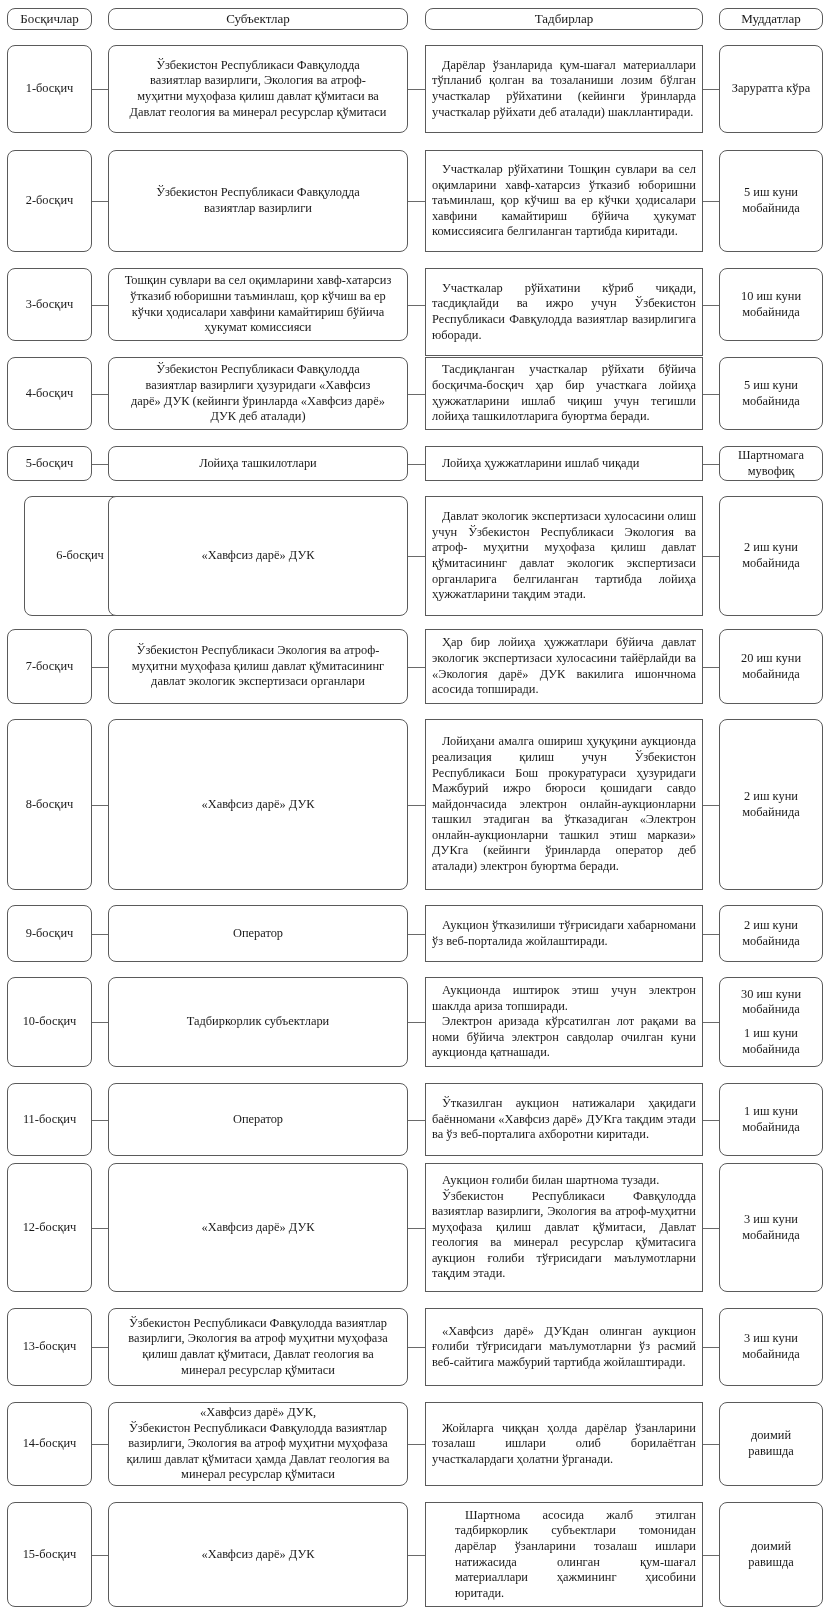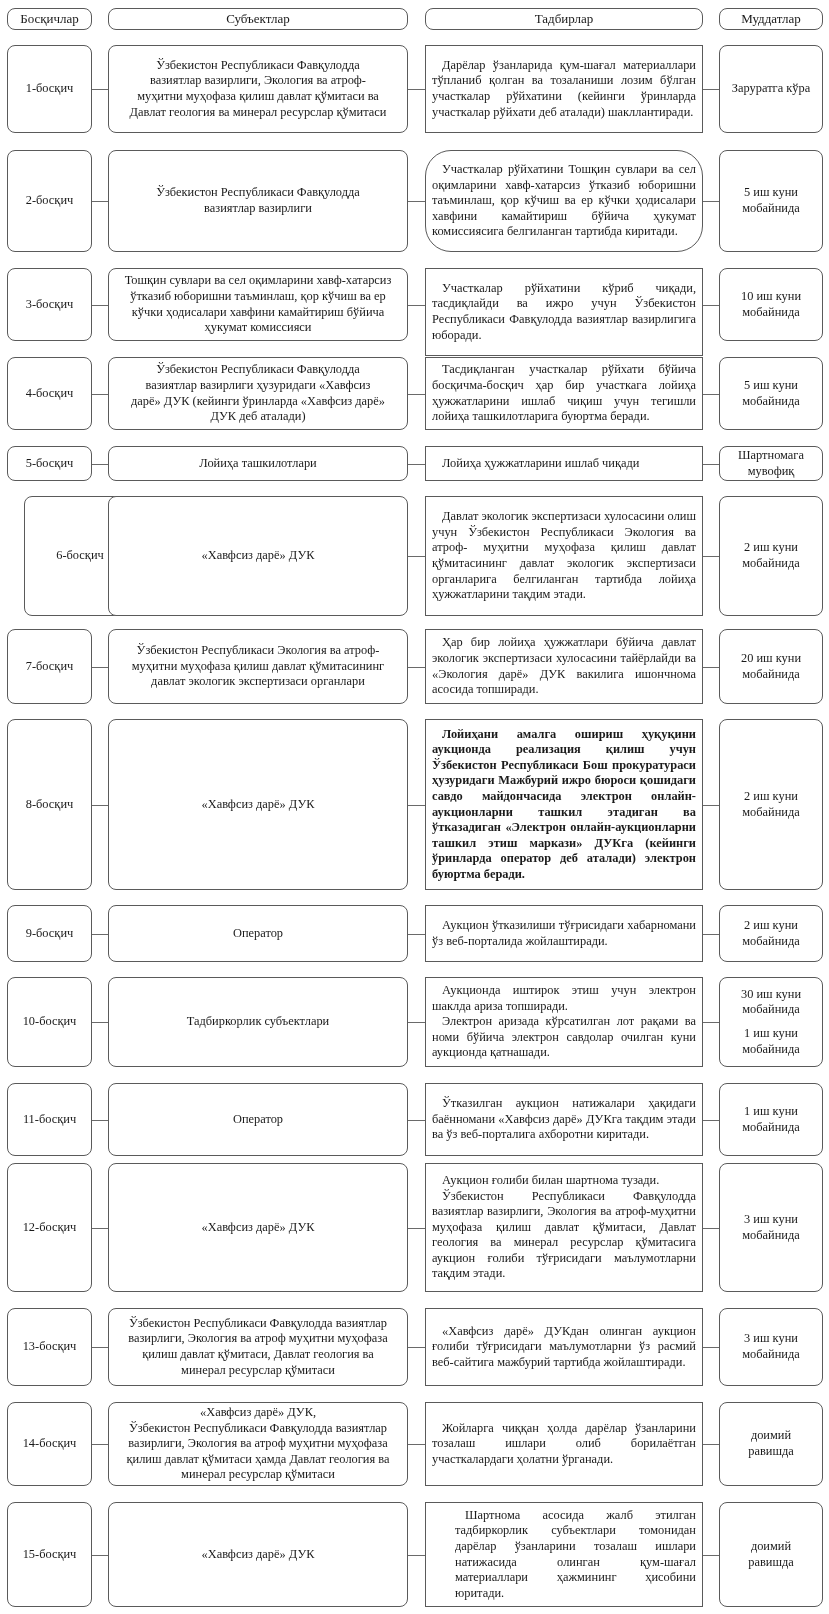--- a/index.html
+++ b/index.html
@@ -60,21 +60,21 @@
       <div class="conn" style="left: 92px; width: 16px; top: 201px;"></div>
       <div class="conn" style="left: 408px; width: 17px; top: 201px;"></div>
       <div class="conn" style="left: 703px; width: 16px; top: 201px;"></div>
       <div class="box center" style="left: 7px; top: 150px; width: 85px; height: 102px;">
         <span>2-босқич</span>
       </div>
       <div class="box center" style="left: 108px; top: 150px; width: 300px; height: 102px;">
         <span class="txt">Ўзбекистон Республикаси Фавқулодда
 вазиятлар вазирлиги</span>
       </div>
-      <div class="box just" style="left: 425px; top: 150px; width: 278px; height: 102px; border-radius: 26px;">
+      <div class="box just" style="left: 425px; top: 150px; width: 278px; height: 102px;">
         <div class="txt" style="text-indent: 0px;"><p>Участкалар рўйхатини Тошқин сувлари ва сел оқимларини хавф-хатарсиз ўтказиб юборишни таъминлаш, қор кўчиш ва ер кўчки ҳодисалари хавфини камайтириш бўйича ҳукумат комиссиясига белгиланган тартибда киритади.</p></div>
       </div>
       <div class="box center dur" style="left: 719px; top: 150px; width: 104px; height: 102px;">
         <div>
           <p class="txt">5 иш куни
 мобайнида</p>
         </div>
       </div>
     </div>
     <div>
@@ -188,21 +188,21 @@
     <div>
       <div class="conn" style="left: 92px; width: 16px; top: 805px;"></div>
       <div class="conn" style="left: 408px; width: 17px; top: 805px;"></div>
       <div class="conn" style="left: 703px; width: 16px; top: 805px;"></div>
       <div class="box center" style="left: 7px; top: 719px; width: 85px; height: 171px;">
         <span>8-босқич</span>
       </div>
       <div class="box center" style="left: 108px; top: 719px; width: 300px; height: 171px;">
         <span class="txt">«Хавфсиз дарё» ДУК</span>
       </div>
-      <div class="box just" style="left: 425px; top: 719px; width: 278px; height: 171px; font-weight: bold;">
+      <div class="box just" style="left: 425px; top: 719px; width: 278px; height: 171px;">
         <div class="txt" style="text-indent: 0px;"><p>Лойиҳани амалга ошириш ҳуқуқини аукционда реализация қилиш учун Ўзбекистон Республикаси Бош прокуратураси ҳузуридаги Мажбурий ижро бюроси қошидаги савдо майдончасида электрон онлайн-аукционларни ташкил этадиган ва ўтказадиган «Электрон онлайн-аукционларни ташкил этиш маркази» ДУКга (кейинги ўринларда оператор деб аталади) электрон буюртма беради.</p></div>
       </div>
       <div class="box center dur" style="left: 719px; top: 719px; width: 104px; height: 171px;">
         <div>
           <p class="txt">2 иш куни
 мобайнида</p>
         </div>
       </div>
     </div>
     <div>

